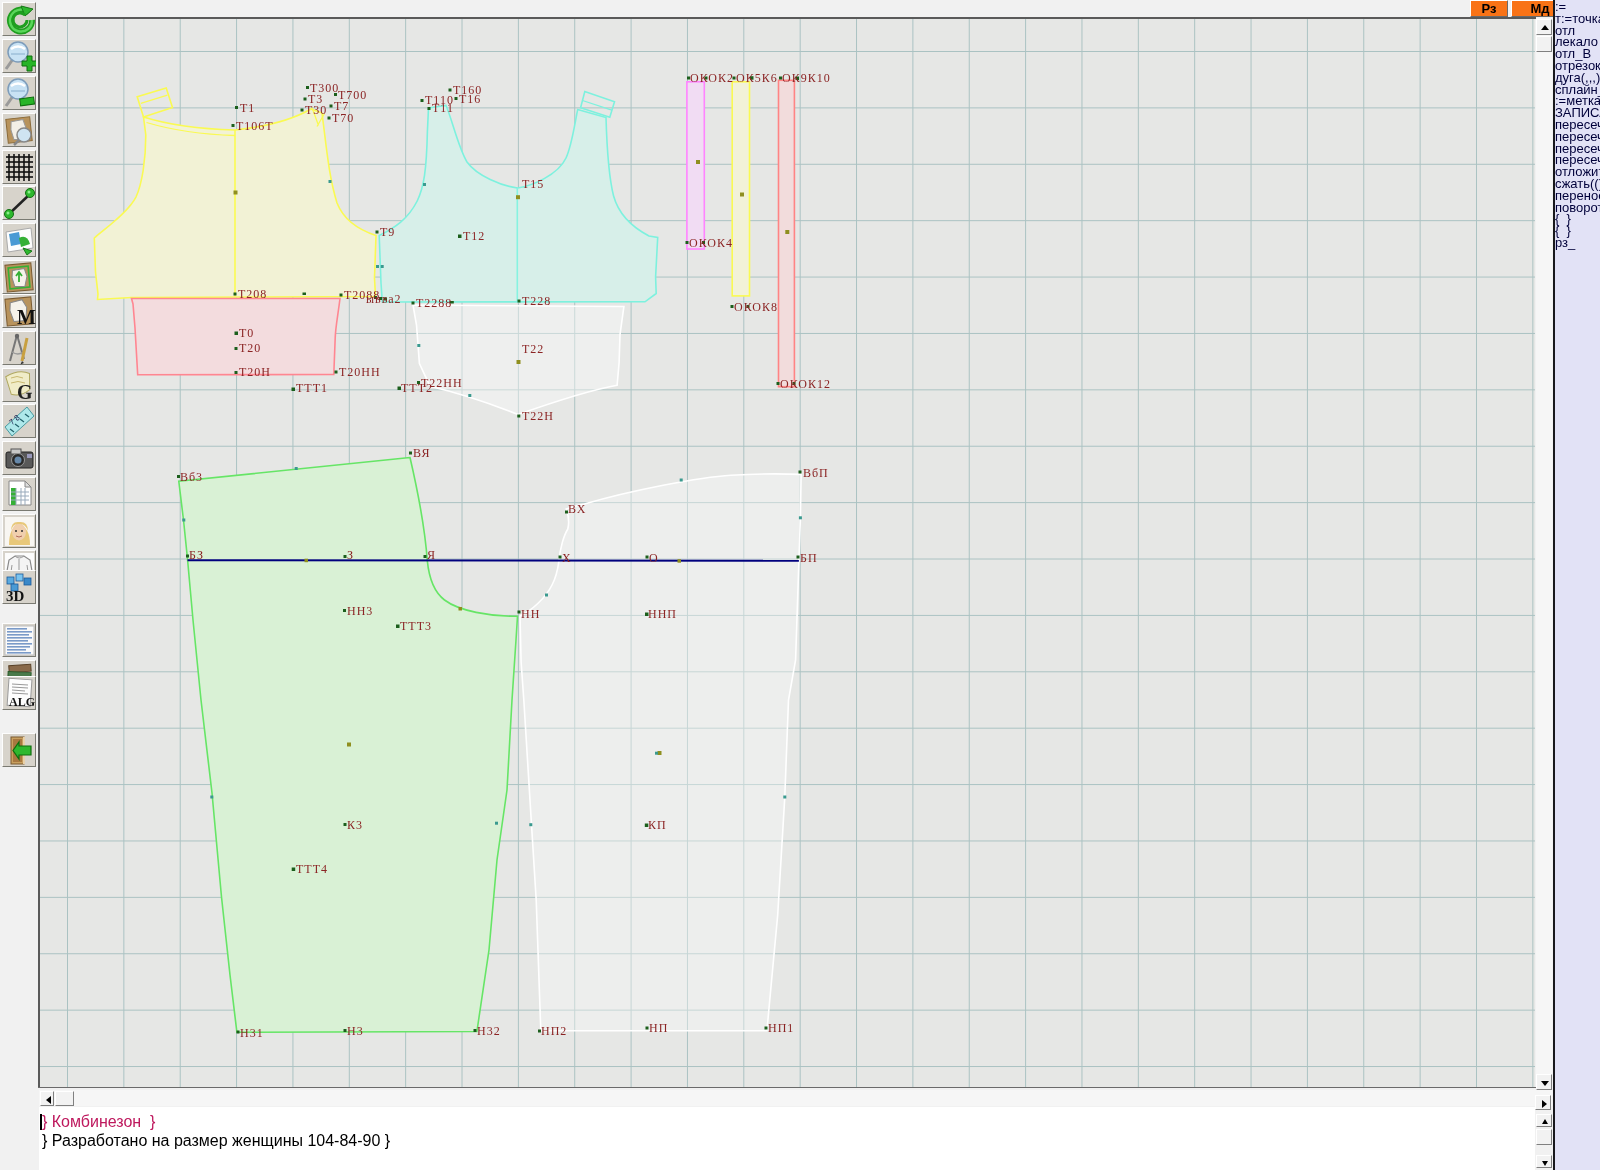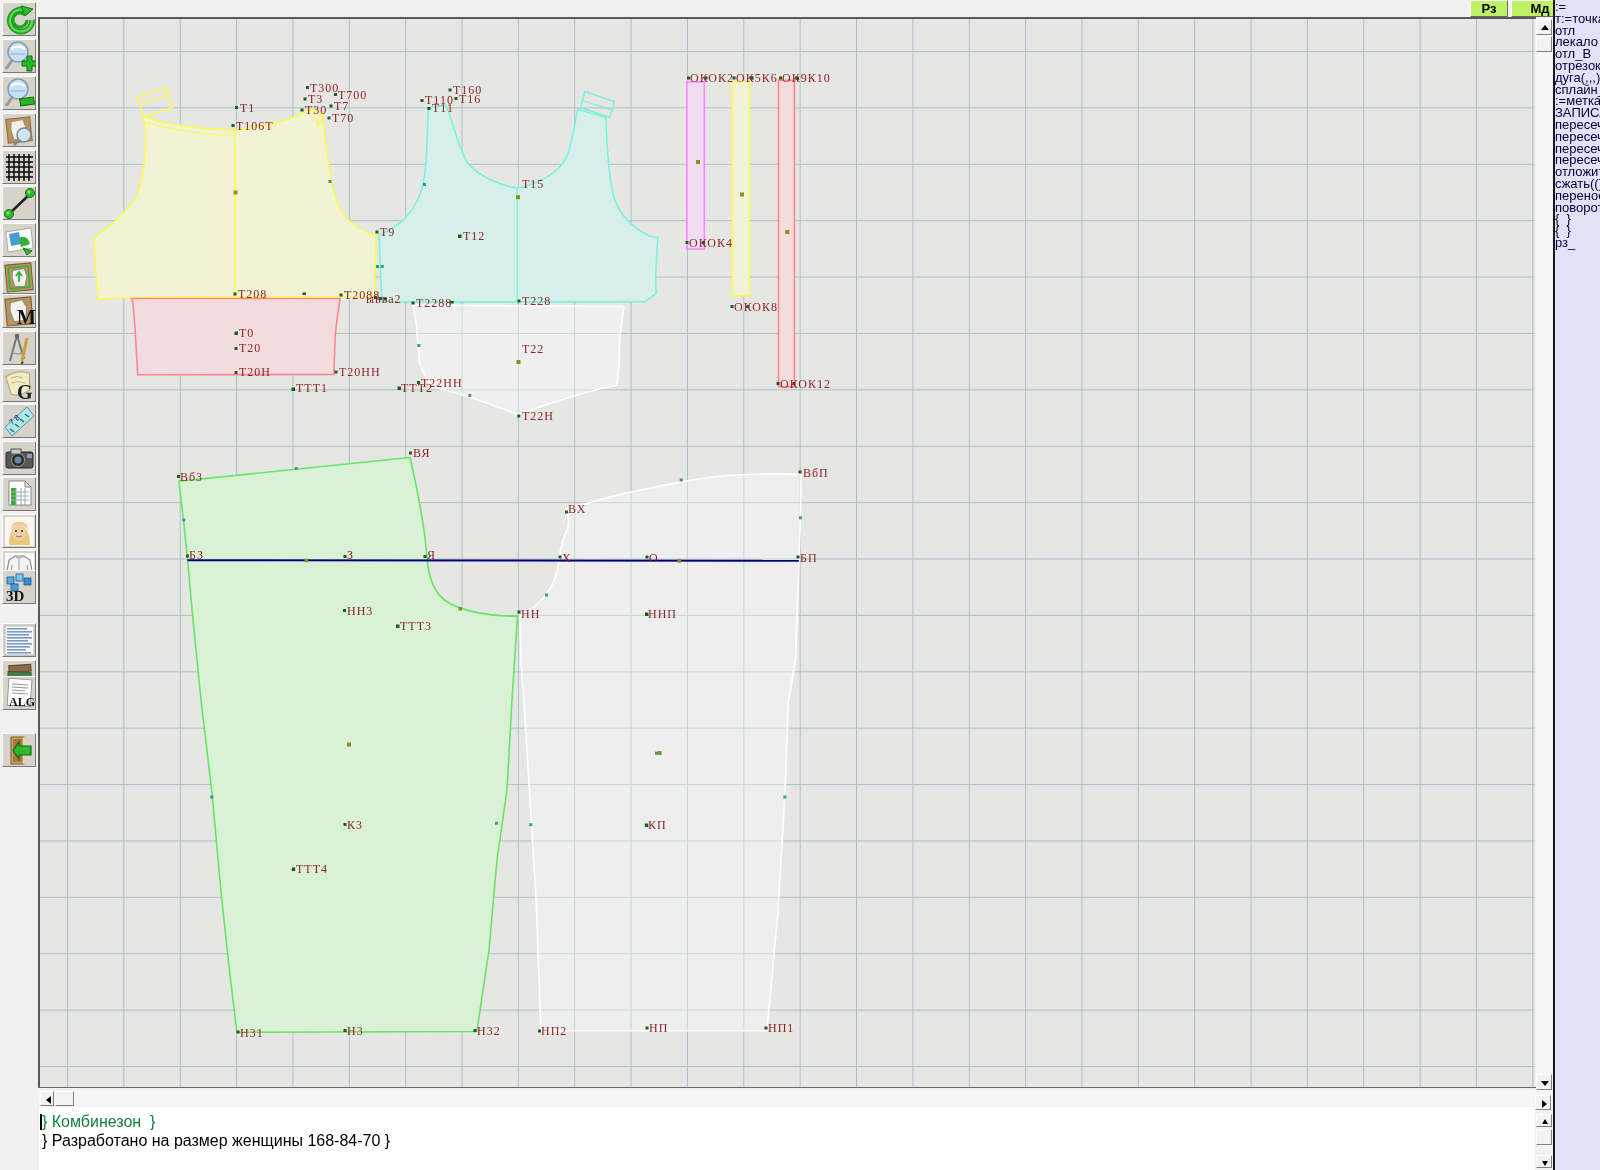--- a/index.html
+++ b/index.html
@@ -4,21 +4,21 @@
 <style>
 html,body{margin:0;padding:0;width:1600px;height:1170px;overflow:hidden;
   font-family:"Liberation Sans",sans-serif;background:#f1f1f1;}
 .abs{position:absolute;}
 .tbtn{position:absolute;left:2px;width:34px;height:34px;background:#d7d3cb;
   border-top:1px solid #fdfdfd;border-left:1px solid #fdfdfd;
   border-right:1px solid #7a7a72;border-bottom:1px solid #7a7a72;box-sizing:border-box;}
 .tbtn svg{position:absolute;left:0;top:0;}
 .sbtn{position:absolute;background:#f2f2f2;border-top:1px solid #ffffff;border-left:1px solid #ffffff;
   border-right:1px solid #808080;border-bottom:1px solid #808080;box-sizing:border-box;}
-.topbtn{position:absolute;top:0;height:17px;background:#bef264;
+.topbtn{position:absolute;top:0;height:17px;background:#f97316;
   border-top:1px solid #ffffff;border-left:1px solid #ffffff;
   border-right:1px solid #6a6a6a;border-bottom:1px solid #6a6a6a;box-sizing:border-box;
   font-weight:bold;font-size:13px;text-align:center;line-height:15px;color:#000;}
 </style>
 </head>
 <body>
 
 <div class="abs" style="left:0;top:0;width:1600px;height:1170px;background:#f1f1f1;"></div>
 
 <div class="abs" style="left:38px;top:17px;width:1498px;height:2px;background:#5a5a5a;"></div>
@@ -504,23 +504,23 @@
 <div class="sbtn" style="left:55px;top:1091px;width:19px;height:15px;"></div>
 
 <div class="sbtn" style="left:1535px;top:1095px;width:16px;height:15px;"><svg width="16" height="16">
       <path d="M11 8 L6 4 L6 12 Z" fill="#000"></path>
     </svg></div>
 
 <div class="abs" style="left:39px;top:1107px;width:1496px;height:63px;background:#ffffff;"></div>
 
 <div class="abs" style="left:40px;top:1114px;width:2px;height:16px;background:#000;"></div>
 
-<div class="abs" style="left:42px;top:1113px;font-size:16px;color:#15803d;white-space:pre;">} Комбинезон  }</div>
-
-<div class="abs" style="left:42px;top:1132px;font-size:16px;color:#000;white-space:pre;">} Разработано на размер женщины 168-84-70 }</div>
+<div class="abs" style="left:42px;top:1113px;font-size:16px;color:#be185d;white-space:pre;">} Комбинезон  }</div>
+
+<div class="abs" style="left:42px;top:1132px;font-size:16px;color:#000;white-space:pre;">} Разработано на размер женщины 104-84-90 }</div>
 
 <div class="sbtn" style="left:1536px;top:1114px;width:16px;height:13px;"><svg width="16" height="14">
       <path d="M8 4 L11 9 L5 9 Z" fill="#000"></path>
     </svg></div>
 
 <div class="sbtn" style="left:1536px;top:1129px;width:16px;height:16px;"></div>
 
 <div class="sbtn" style="left:1536px;top:1155px;width:16px;height:13px;"><svg width="16" height="14">
       <path d="M8 10 L11 5 L5 5 Z" fill="#000"></path>
     </svg></div>

